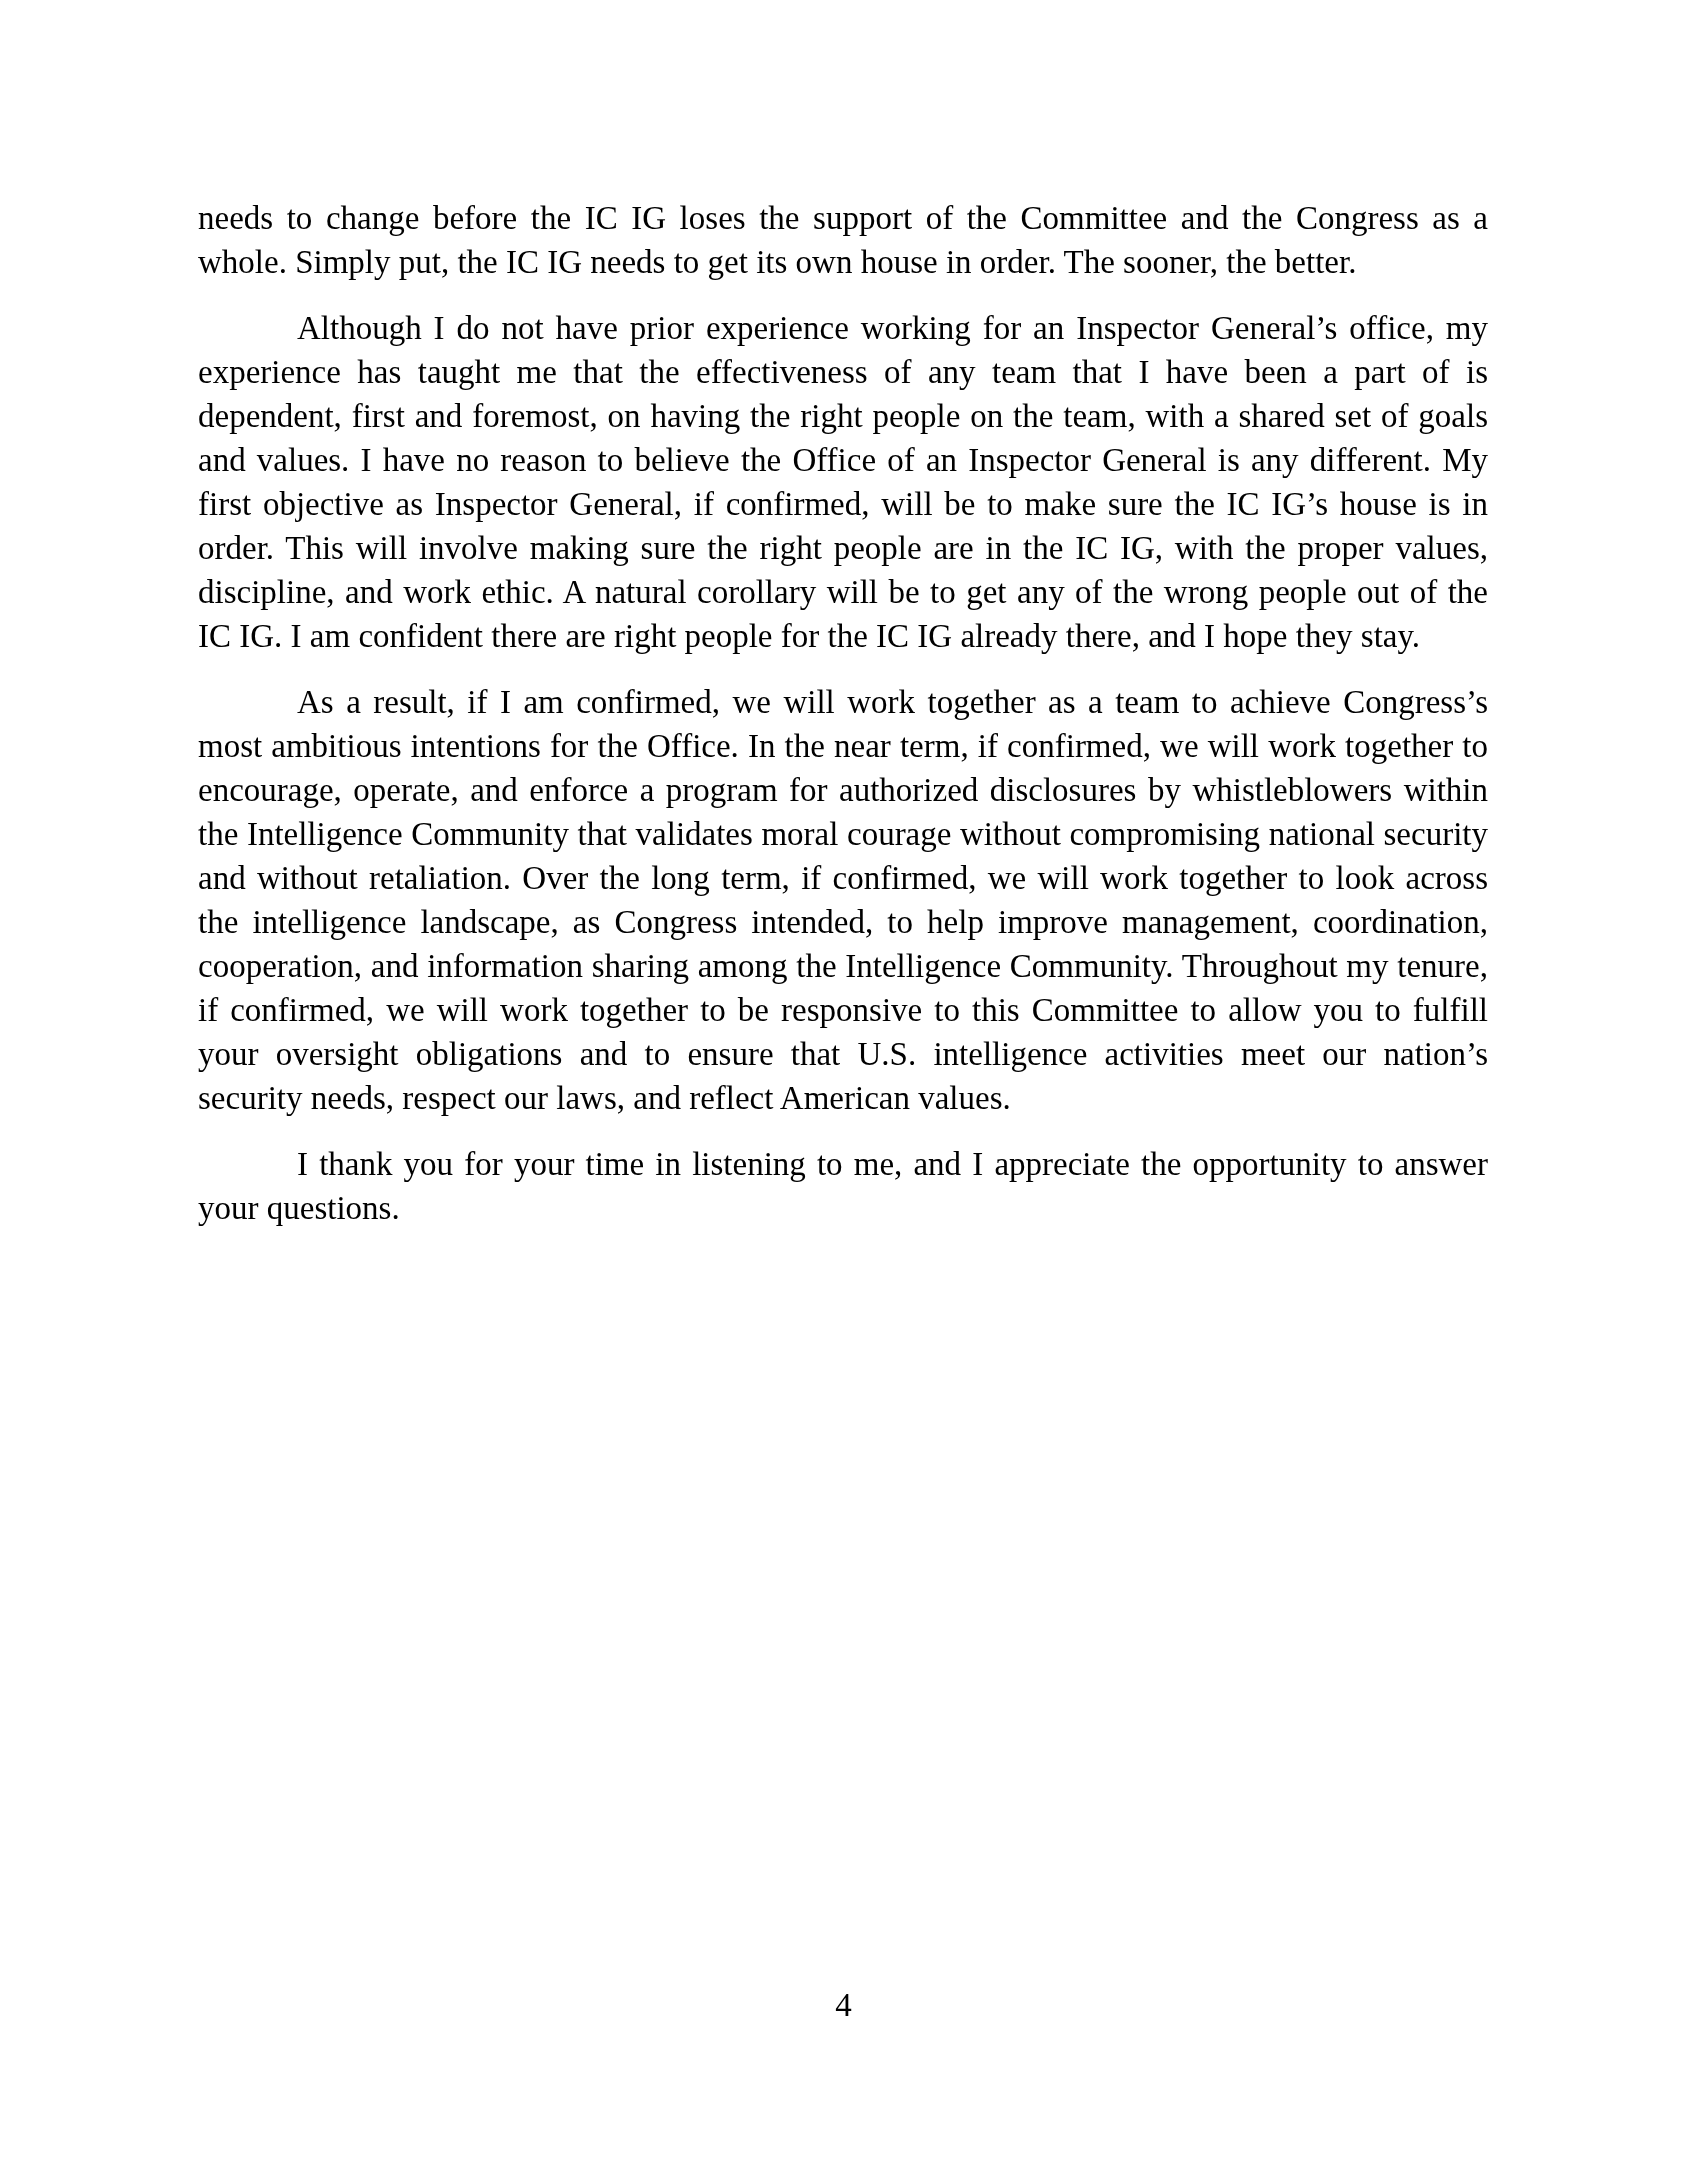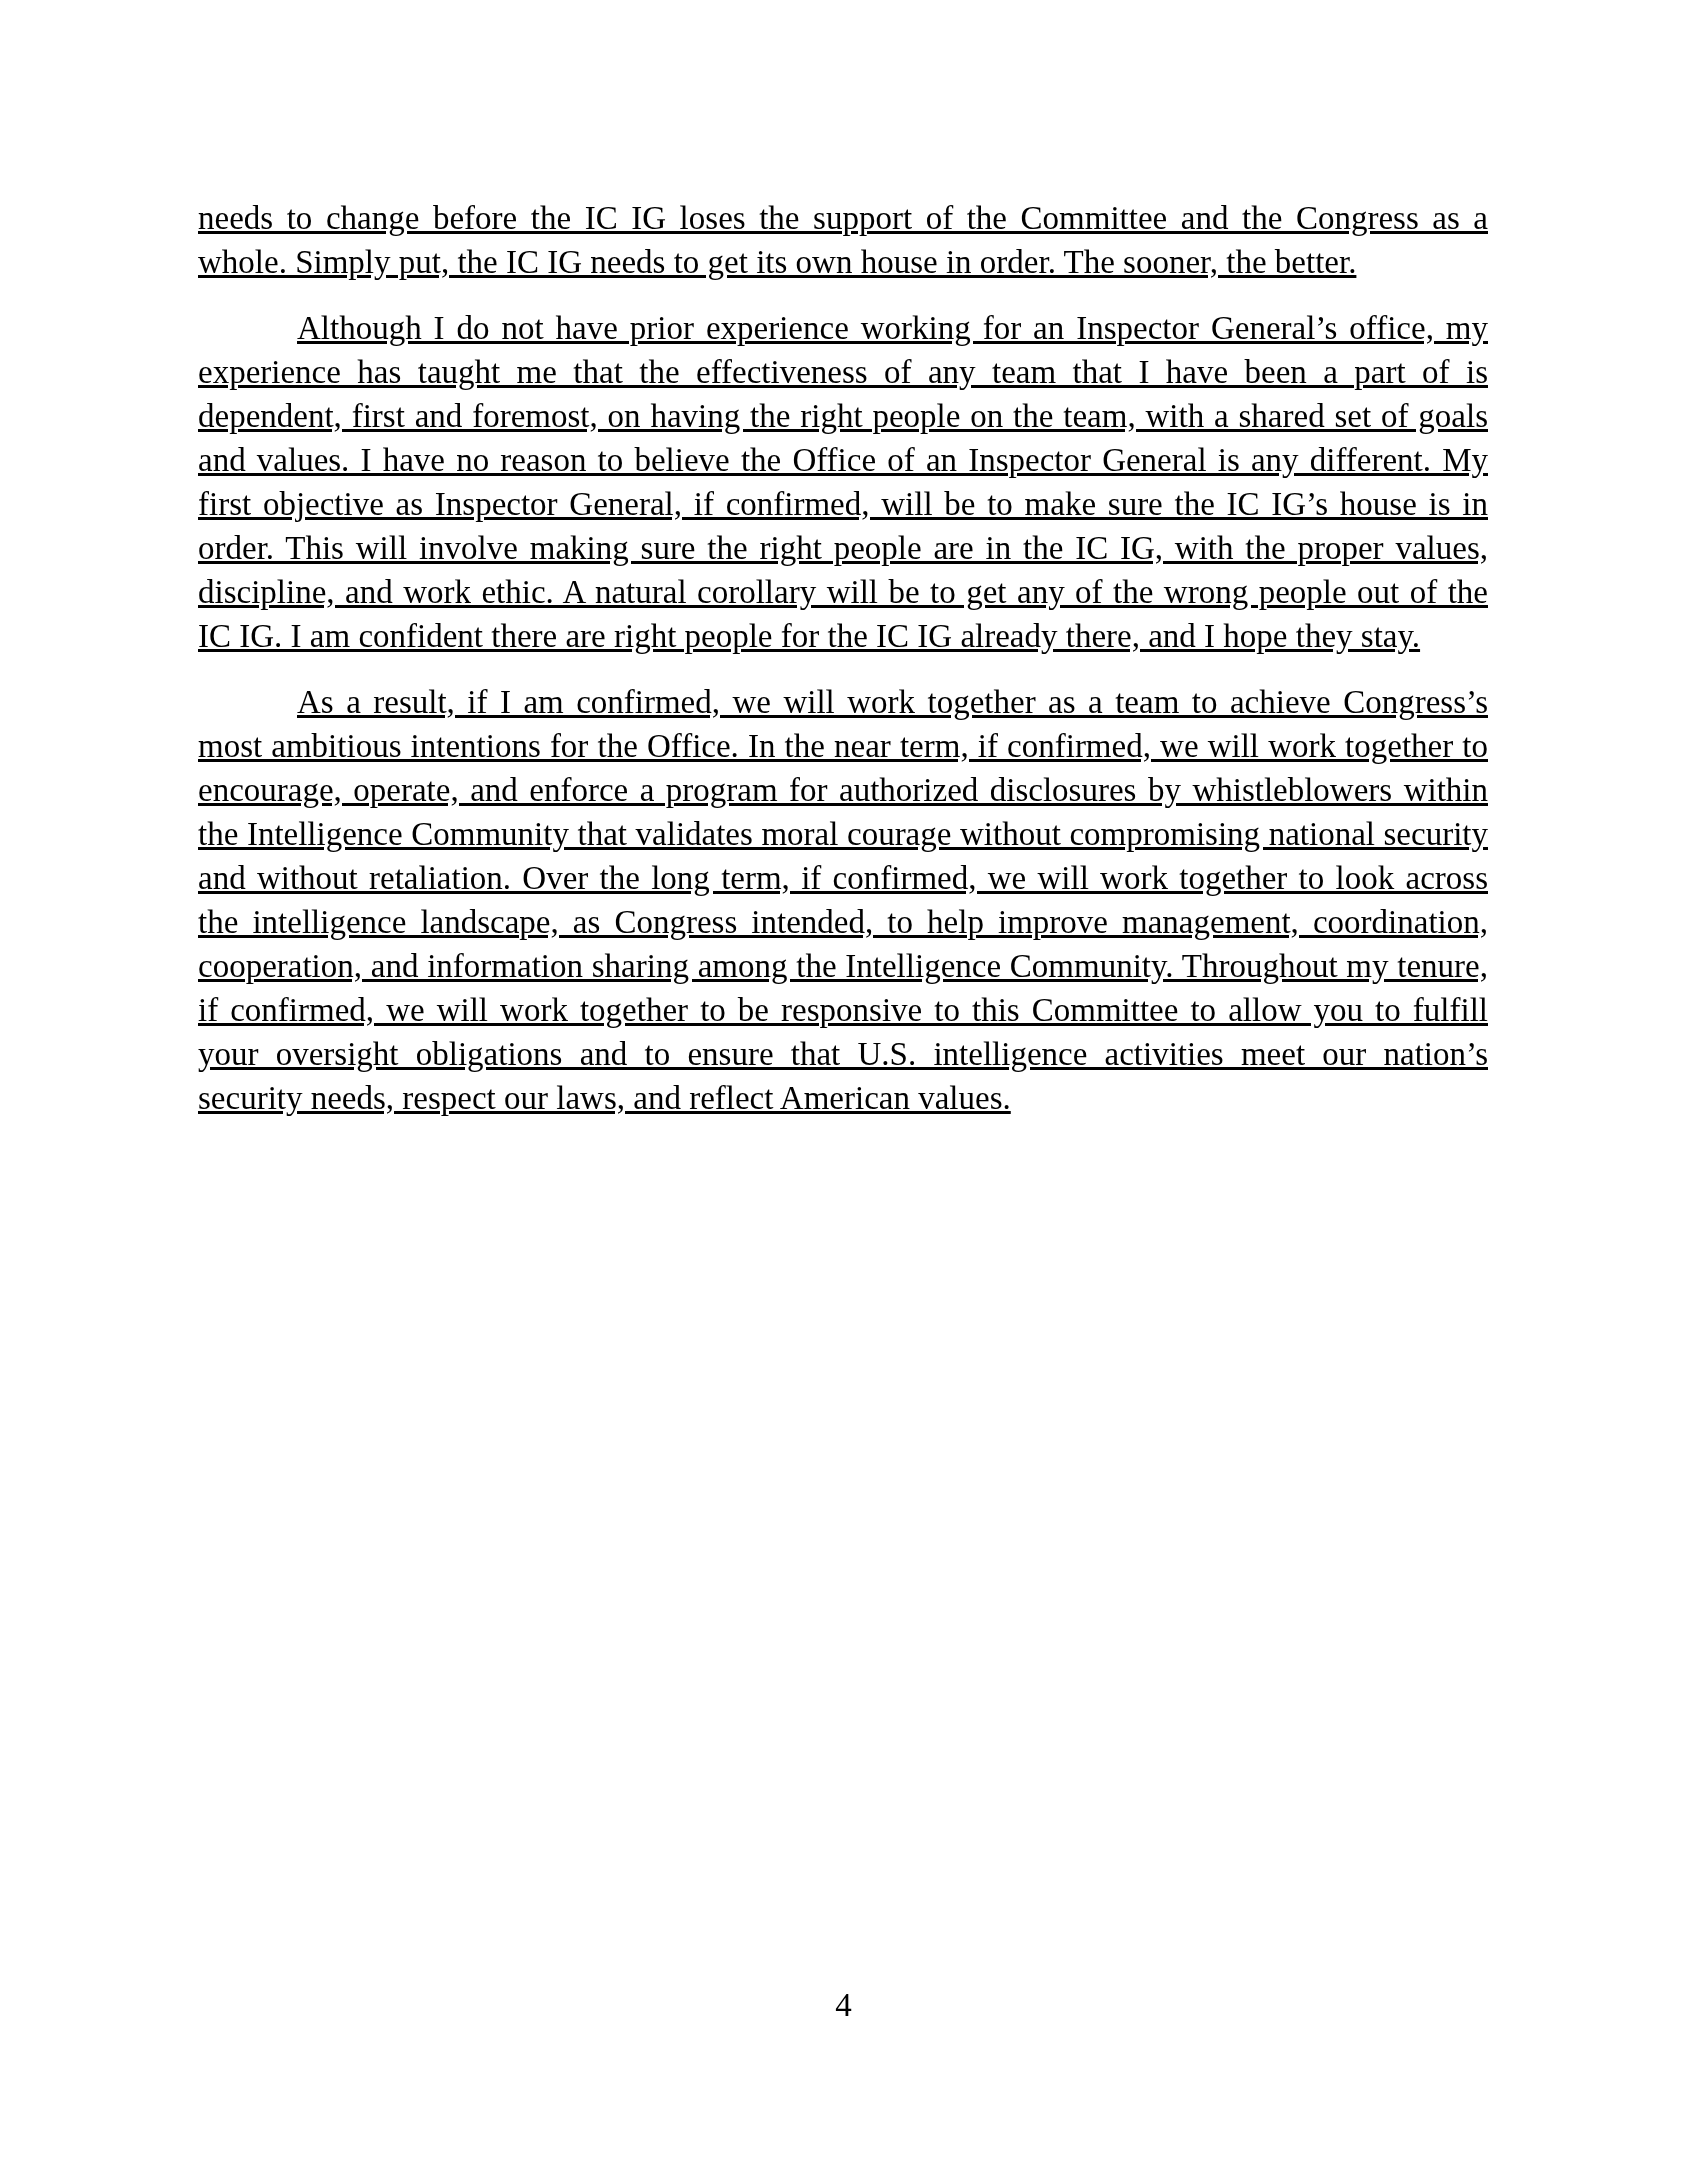--- a/index.html
+++ b/index.html
@@ -20,21 +20,20 @@
       left: 198px;
       top: 196px;
       width: 1290px;
     }
     .para {
       font-size: 33px;
       line-height: 44px;
       text-align: justify;
       margin: 0 0 22px 0;
       word-spacing: 0px;
-      text-decoration: underline;
     }
     .para.indent {
       text-indent: 99px;
     }
     .page-number {
       position: absolute;
       left: 0;
       width: 1687px;
       top: 1983px;
       text-align: center;
@@ -42,16 +41,17 @@
       line-height: 44px;
     }
   </style>
 </head>
 <body>
 
 <div class="page-body">
   <p class="para">needs to change before the IC IG loses the support of the Committee and the Congress as a whole.  Simply put, the IC IG needs to get its own house in order.  The sooner, the better.</p>
   <p class="para indent">Although I do not have prior experience working for an Inspector General’s office, my experience has taught me that the effectiveness of any team that I have been a part of is dependent, first and foremost, on having the right people on the team, with a shared set of goals and values.  I have no reason to believe the Office of an Inspector General is any different.  My first objective as Inspector General, if confirmed, will be to make sure the IC IG’s house is in order.  This will involve making sure the right people are in the IC IG, with the proper values, discipline, and work ethic.  A natural corollary will be to get any of the wrong people out of the IC IG.  I am confident there are right people for the IC IG already there, and I hope they stay.</p>
   <p class="para indent">As a result, if I am confirmed, we will work together as a team to achieve Congress’s most ambitious intentions for the Office.  In the near term, if confirmed, we will work together to encourage, operate, and enforce a program for authorized disclosures by whistleblowers within the Intelligence Community that validates moral courage without compromising national security and without retaliation.  Over the long term, if confirmed, we will work together to look across the intelligence landscape, as Congress intended, to help improve management, coordination, cooperation, and information sharing among the Intelligence Community.  Throughout my tenure, if confirmed, we will work together to be responsive to this Committee to allow you to fulfill your oversight obligations and to ensure that U.S. intelligence activities meet our nation’s security needs, respect our laws, and reflect American values.</p>
+  <p class="para indent">I thank you for your time in listening to me, and I appreciate the opportunity to answer your questions.</p>
 </div>
 
 <div class="page-number">4</div>
 
 
 </body></html>

